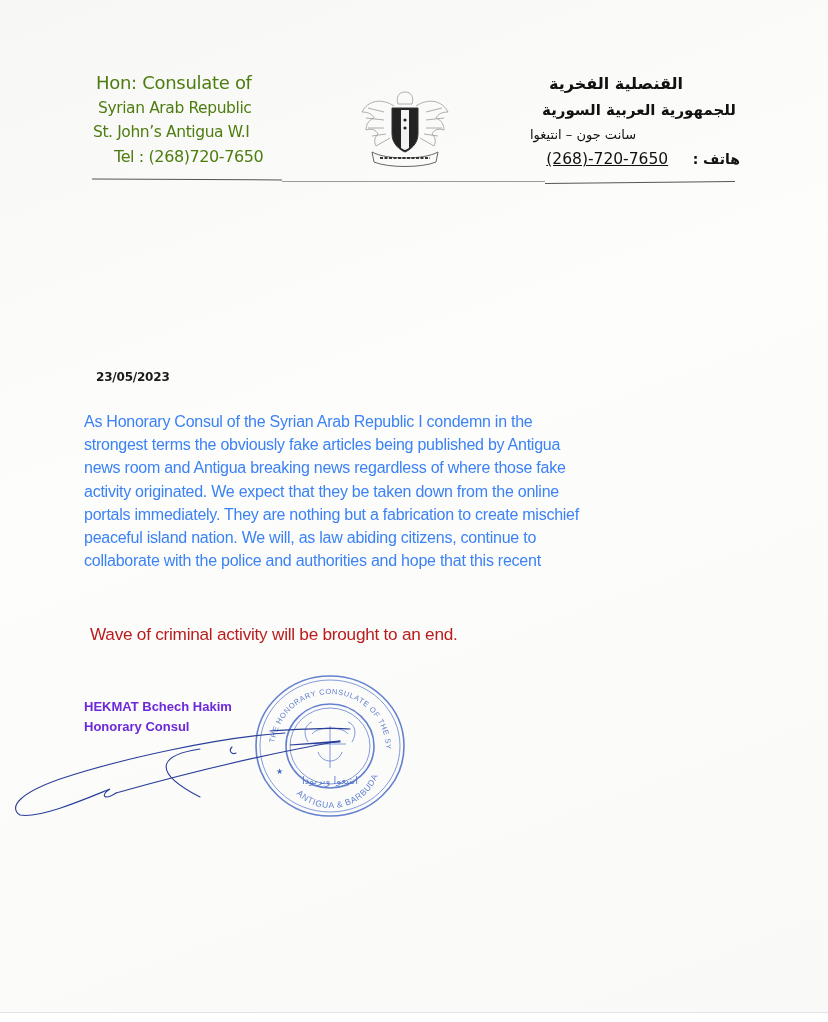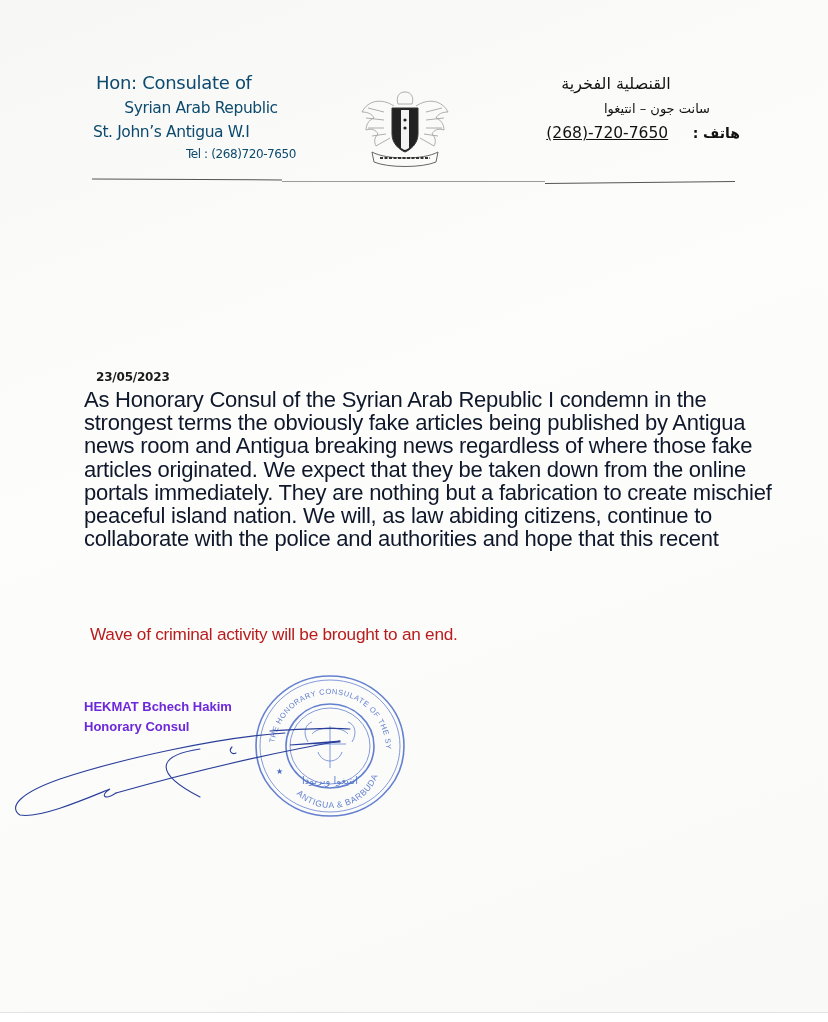--- a/index.html
+++ b/index.html
@@ -11,48 +11,48 @@
     .page-shade {
       position: absolute; left: 0; top: 0; width: 828px; height: 1012px;
       background: linear-gradient(160deg, #f7f7f5 0%, #fdfdfc 40%, #f9f9f8 100%);
     }
     .page-bottom-edge {
       position: absolute; left: 0; top: 1012px; width: 828px; height: 10px;
       background: #ffffff; border-top: 1px solid #e2e2e2;
     }
     .hdr-left {
       position: absolute; left: 96px; top: 72px; width: 200px;
-      font-family: "DejaVu Sans", sans-serif; color: #0c4a6e;
+      font-family: "DejaVu Sans", sans-serif; color: #4d7c0f;
     }
     .hdr-left .l1 { font-size: 18px; letter-spacing: -0.3px; margin-bottom: 6px; white-space: nowrap; }
-    .hdr-left .l2 { font-size: 15.5px; letter-spacing: -0.4px; margin-left: 10px; margin-bottom: 6px; white-space: nowrap; text-align: center; }
+    .hdr-left .l2 { font-size: 15.5px; letter-spacing: -0.4px; margin-left: 2px; margin-bottom: 6px; white-space: nowrap; }
     .hdr-left .l3 { font-size: 15.5px; letter-spacing: -0.4px; margin-left: -3px; margin-bottom: 6px; white-space: nowrap; }
-    .hdr-left .l4 { font-size: 12px; letter-spacing: -0.4px; margin-left: 18px; white-space: nowrap; text-align: right; }
+    .hdr-left .l4 { font-size: 16px; letter-spacing: -0.4px; margin-left: 18px; white-space: nowrap; }
     .hdr-right {
       position: absolute; right: 92px; top: 74px; width: 240px; text-align: right;
       direction: rtl; font-family: "DejaVu Sans", sans-serif; color: #111;
     }
-    .hdr-right .r1 { font-size: 16px; font-weight: normal; text-align: center; width: 180px; margin-right: 30px; margin-bottom: 8px; }
+    .hdr-right .r1 { font-size: 16px; font-weight: bold; text-align: center; width: 180px; margin-right: 30px; margin-bottom: 8px; }
     .hdr-right .r2 { font-size: 15px; font-weight: bold; margin-bottom: 8px; }
-    .hdr-right .r3 { font-size: 13px; text-align: right; width: 180px; margin-right: 26px; margin-bottom: 8px; }
+    .hdr-right .r3 { font-size: 13px; text-align: left; width: 180px; margin-right: 26px; margin-bottom: 8px; }
     .hdr-right .r4 { font-size: 14px; margin-right: -4px; white-space: nowrap; }
     .hdr-right .r4 .lbl { font-weight: bold; margin-left: 20px; }
     .hdr-right .r4 .num { direction: ltr; unicode-bidi: embed; font-size: 15.5px; text-decoration: underline; }
     .rule { position: absolute; height: 1px; background: #555; }
     .rule.left { left: 92px; top: 179px; width: 190px; transform: rotate(0.3deg); }
     .rule.right { left: 545px; top: 182px; width: 190px; transform: rotate(-0.6deg); }
     .rule.mid { left: 282px; top: 181px; width: 263px; background: #9a9a9a; }
     .emblem { position: absolute; left: 358px; top: 78px; width: 94px; height: 94px; }
     .date {
       position: absolute; left: 96px; top: 370px; font-size: 12px; font-weight: bold;
       font-family: "DejaVu Sans", sans-serif; letter-spacing: -0.2px;
     }
     .body-text {
-      position: absolute; left: 84px; top: 388px; width: 660px;
-      font-size: 22px; line-height: 23.2px; color: #0f172a; letter-spacing: -0.25px;
+      position: absolute; left: 84px; top: 410px; width: 660px;
+      font-size: 16px; line-height: 23.2px; color: #3b82f6; letter-spacing: -0.25px;
     }
     .body-text .line { white-space: nowrap; }
     .closing {
       position: absolute; left: 90px; top: 624px; font-size: 17.2px; color: #b91c1c; letter-spacing: -0.25px;
       white-space: nowrap;
     }
     .sig-name {
       position: absolute; left: 84px; top: 697px; font-size: 13px; font-weight: bold; line-height: 20px; color: #6d28d9;
     }
     .stamp { position: absolute; left: 252px; top: 672px; width: 156px; height: 148px; }
@@ -82,38 +82,39 @@
   <path d="M34 30 L60 30 L60 56 C60 66 52 72 47 74 C42 72 34 66 34 56 Z" fill="#222" stroke="#333" stroke-width="1"></path>
   <path d="M43 32 L51 32 L51 70 C49 71 48 72 47 72 C46 72 45 71 43 70 Z" fill="#f2f2f2"></path>
   <circle cx="47" cy="42" r="1.6" fill="#222"></circle>
   <circle cx="47" cy="50" r="1.6" fill="#222"></circle>
   <path d="M14 74 C28 82 66 82 80 74 L78 84 C64 90 30 90 16 84 Z" fill="none" stroke="#666" stroke-width="1"></path>
   <path d="M22 80 L72 80" stroke="#333" stroke-width="2" stroke-dasharray="3 1.5"></path>
 </svg>
 
 <div class="hdr-right">
   <div class="r1">القنصلية الفخرية</div>
+  <div class="r2">للجمهورية العربية السورية</div>
   <div class="r3">سانت جون – انتيغوا</div>
   <div class="r4">
     <span class="lbl">هاتف :</span>
     <span class="num">(268)-720-7650</span>
   </div>
 </div>
 
 <div class="rule left"></div>
 <div class="rule mid"></div>
 <div class="rule right"></div>
 
 <div class="date">23/05/2023</div>
 
 <div class="body-text">
   <div class="line">As Honorary Consul of the Syrian Arab Republic I condemn in the</div>
   <div class="line">strongest terms the obviously fake articles being published by Antigua</div>
   <div class="line">news room and Antigua breaking news regardless of where those fake</div>
-  <div class="line">articles originated. We expect that they be taken down from the online</div>
+  <div class="line">activity originated. We expect that they be taken down from the online</div>
   <div class="line">portals immediately. They are nothing but a fabrication to create mischief</div>
   <div class="line">peaceful island nation. We will, as law abiding citizens, continue to</div>
   <div class="line">collaborate with the police and authorities and hope that this recent</div>
 </div>
 
 <div class="closing">Wave of criminal activity will be brought to an end.</div>
 
 <div class="sig-name">
   <div>HEKMAT Bchech Hakim</div>
   <div>Honorary Consul</div>

